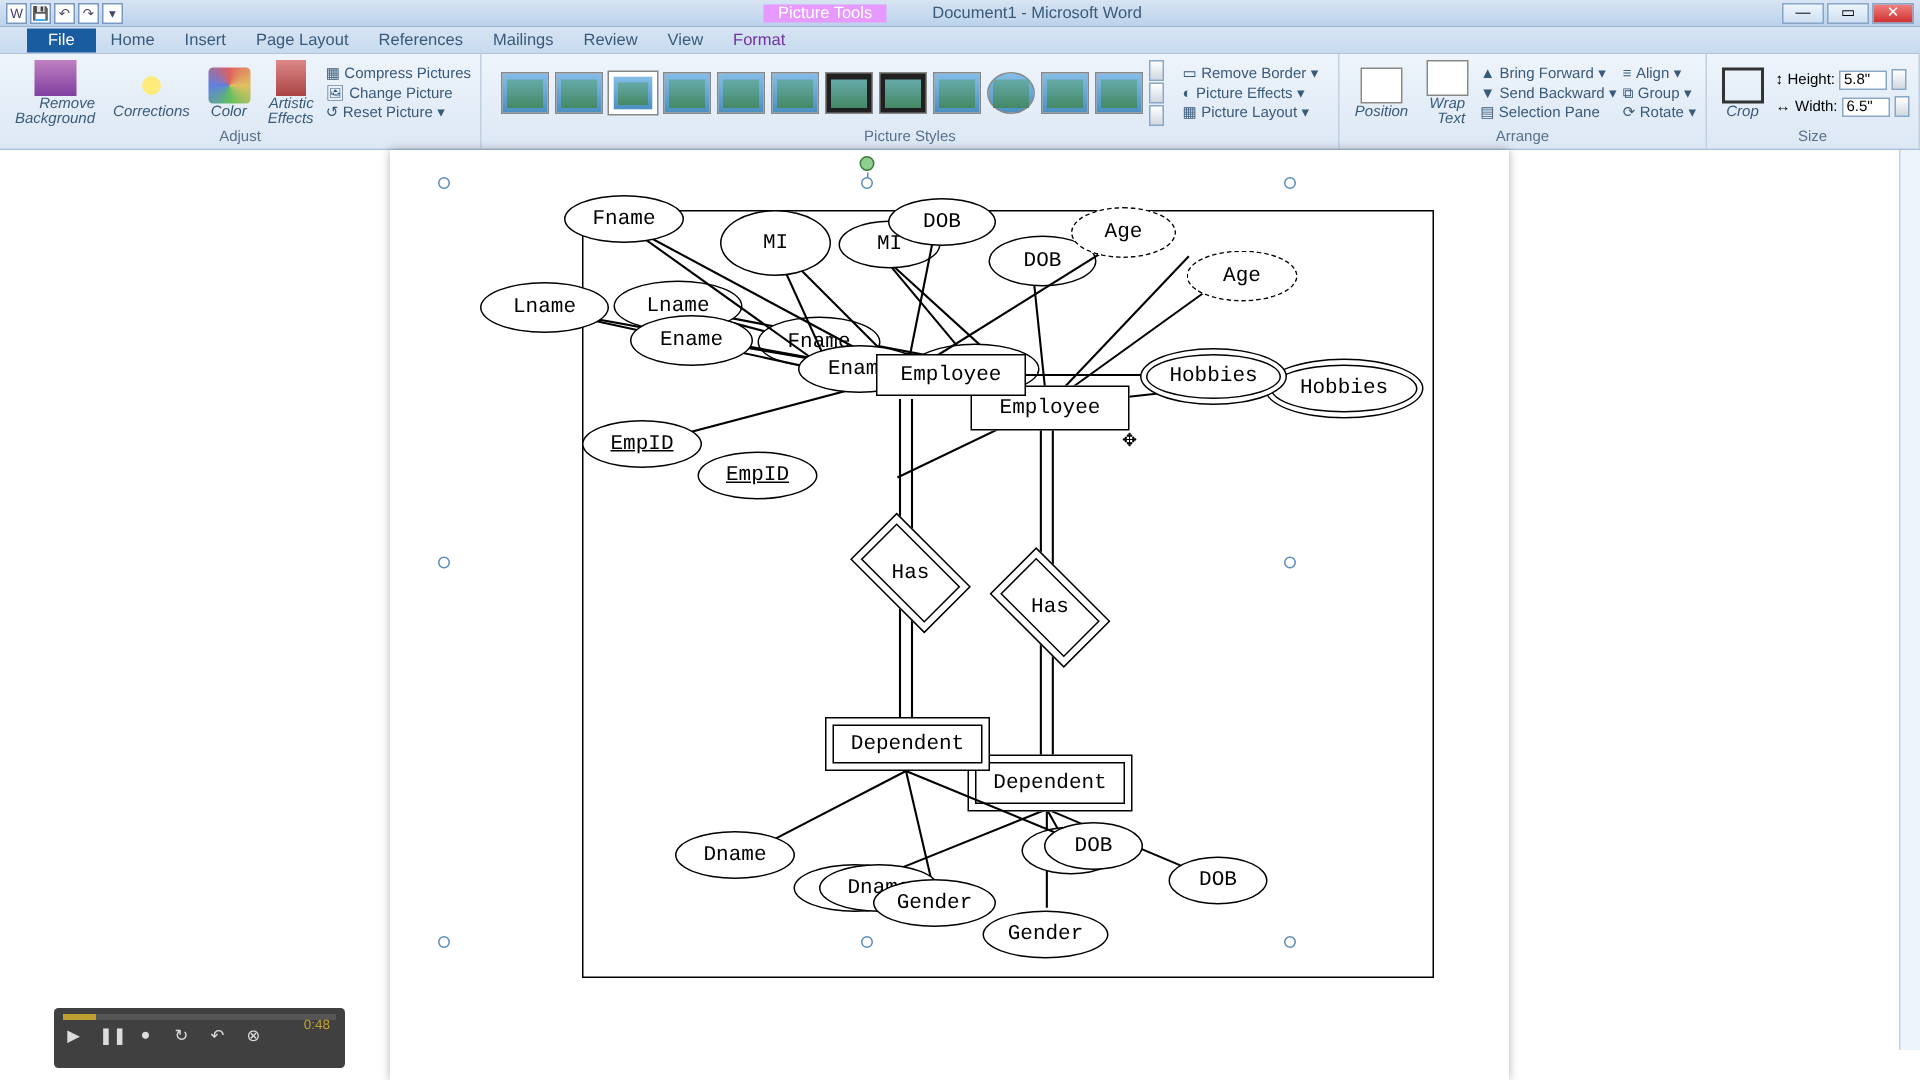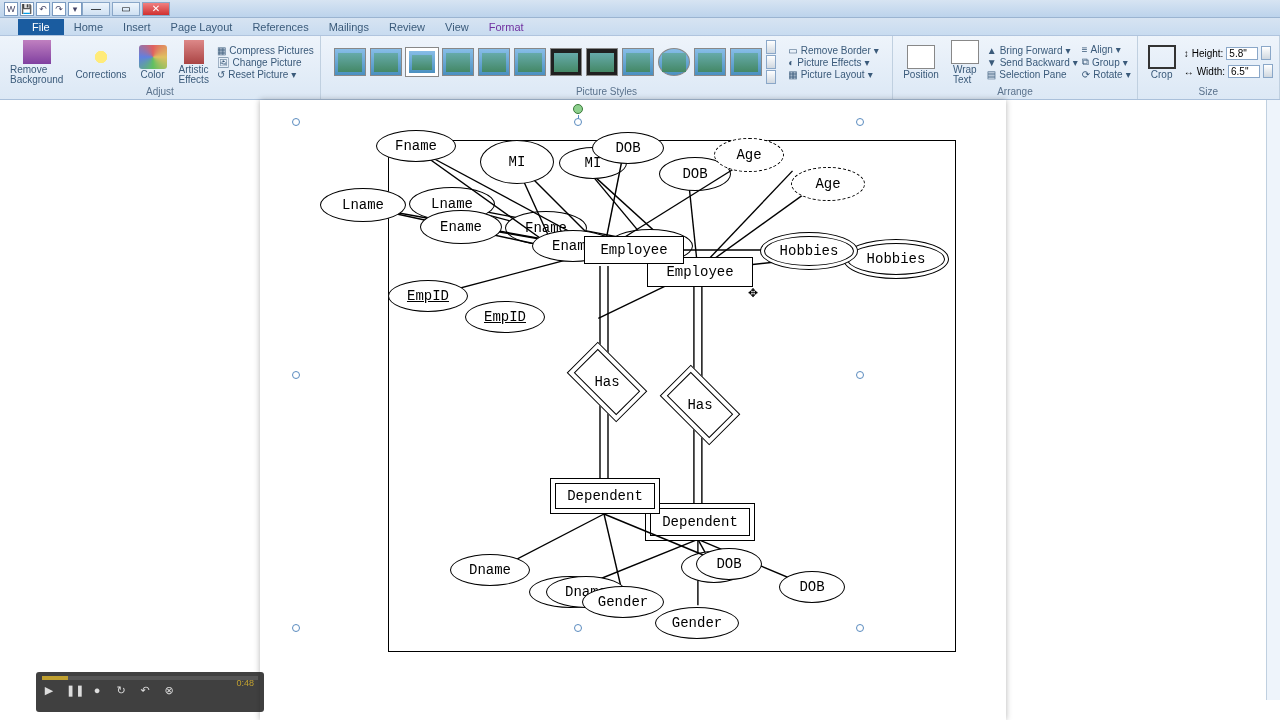--- a/index.html
+++ b/index.html
@@ -21,21 +21,21 @@
   .tab { padding: 2px 10px; font-size: 11px; color: #3a5a7a; cursor: default;}
   .tab.context { color:#7030a0;}
 
   
   .ribbon { height: 64px; background: linear-gradient(#eef4fb,#dce8f5); border-bottom: 1px solid #aac0da; display: flex; }
   .group { border-right: 1px solid #c0d0e0; display:flex; flex-direction:column; align-items:center; padding:2px 6px; }
   .group-body { flex:1; display:flex; align-items:center; gap:4px;}
   .group-label { font-size:10px; color:#5a728c; text-align:center;}
   .big-btn { display:flex; flex-direction:column; align-items:center; gap:1px; padding:1px 4px;}
   .big-btn .icon-box { width:28px; height:24px;}
-  .big-btn span { font-size:10px; color:#3a5a7a; line-height:10px; text-align:left;}
+  .big-btn span { font-size:10px; color:#3a5a7a; line-height:10px; text-align:right;font-style:italic;}
   .btn-col { display:flex; flex-direction:column; gap:1px; }
   .btn-row { display:flex; align-items:center; gap:3px; font-size:10px; color:#3a5a7a; white-space:nowrap;}
   .style-thumb { width:32px; height:28px; background:linear-gradient(#87bde8,#4a90c0); border:1px solid #888; position:relative;}
   .style-thumb::after{content:""; position:absolute; inset:4px 3px 3px 3px; background:linear-gradient(#6aa,#486);}
   .size-row { display:flex; align-items:center; gap:3px; font-size:10px;}
   .size-input { width:32px; border:1px solid #8aa7c8; font-size:10px; padding:0 2px; background:#fff;}
   .spinner { width:10px; height:14px; border:1px solid #8aa7c8; background:linear-gradient(#fff,#d0d8e0);}
 
   
   .docarea { position:absolute; top:100px; left:0; right:14px; bottom:20px; background:#fff;}
@@ -57,21 +57,21 @@
   .rect { border:1.5px solid #000;}
   .rect.double::after{content:""; position:absolute; inset:4px; border:1.5px solid #000;}
   .diamond { width:70px; height:44px;}
   .diamond-inner{ width:100%; height:100%; transform:rotate(45deg); border:1.5px solid #000; background:#fff;}
   .diamond.double .diamond-inner::after{content:""; position:absolute; inset:4px; border:1.5px solid #000;}
   .diamond span{ position:absolute; inset:0; display:flex; align-items:center; justify-content:center;}
   svg.lines{ position:absolute; inset:0; width:100%; height:100%; pointer-events:none;}
   svg.lines line{ stroke:#000; stroke-width:1.4;}
 
   
-  .playback{ position:absolute; left:36px; bottom:8px; width:228px; height:40px; background:rgba(30,30,30,.85); border-radius:3px; display:flex; flex-direction:column; padding:4px 6px; gap:4px;}
+  .playback{ position:absolute; left:36px; bottom:8px; width:194px; height:40px; background:rgba(30,30,30,.85); border-radius:3px; display:flex; flex-direction:column; padding:4px 6px; gap:4px;}
   .pb-track{ height:4px; background:#555; position:relative;}
   .pb-track::before{content:""; position:absolute; left:0; width:12%; top:0; bottom:0; background:#c0a030;}
   .pb-time{ position:absolute; right:4px; top:2px; font-size:9px; color:#c0a030;}
   .pb-ctrls{ display:flex; gap:10px; align-items:center;}
   .pb-btn{ width:14px; height:14px; color:#ddd; font-size:11px; text-align:center;}
 
   
   .vscroll{ position:absolute; right:0; top:100px; bottom:20px; width:14px; background:#eef4fb; border-left:1px solid #c0d0e0;}
   .move-cursor{ position:absolute; font-size:12px; color:#000;}
 
@@ -81,20 +81,24 @@
 </head>
 <body>
 
 <div class="titlebar">
   <div class="qat">
     <div class="qat-item">W</div>
     <div class="qat-item">💾</div>
     <div class="qat-item">↶</div>
     <div class="qat-item">↷</div>
     <div class="qat-item">▾</div>
+  </div>
+  <div class="titlebar-center">
+    <span class="title-context">Picture Tools</span>
+    <span>Document1 - Microsoft Word</span>
   </div>
   <div class="win-controls">
     <div class="win-btn">—</div>
     <div class="win-btn">▭</div>
     <div class="win-btn win-close">✕</div>
   </div>
 </div>
 
 <div class="tabs">
   <div class="file-tab">File</div>

